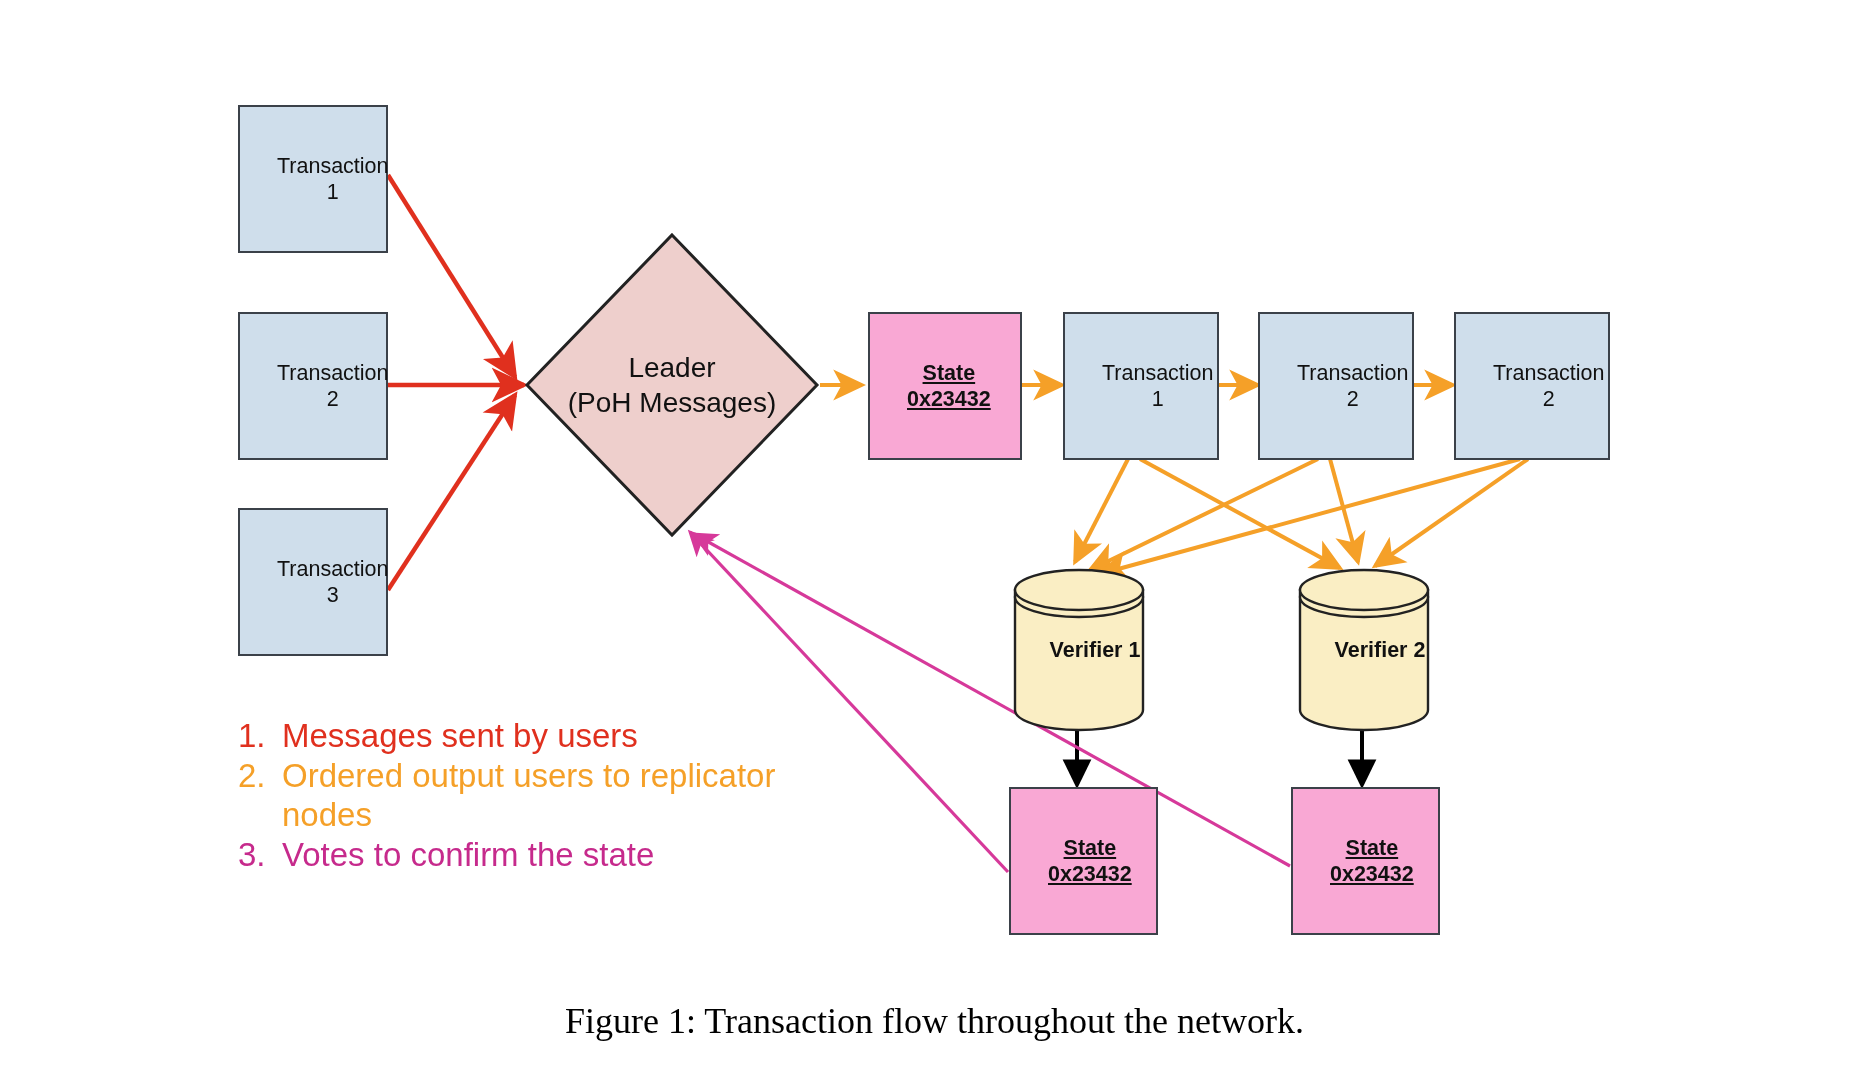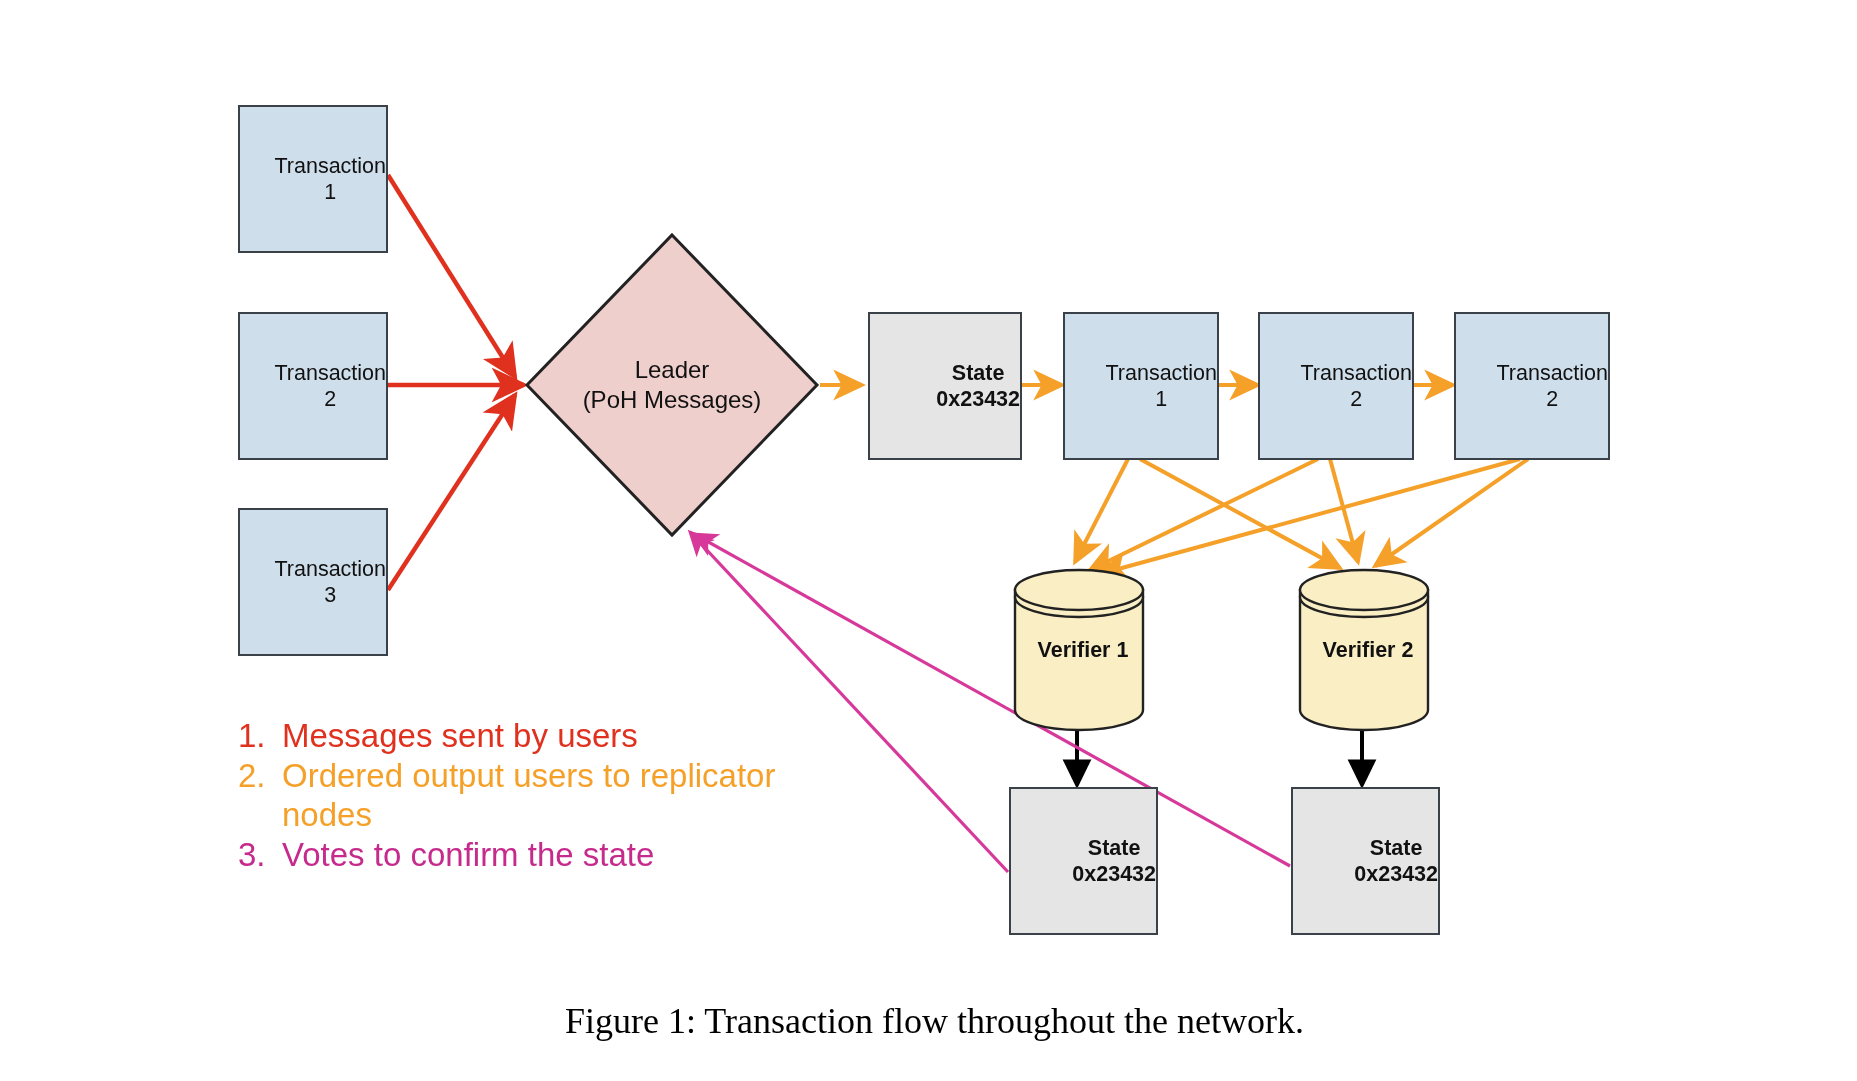--- a/index.html
+++ b/index.html
@@ -27,36 +27,38 @@
     width: 1857px;
     height: 1081px;
     pointer-events: none;
   }
 
   .node {
     position: absolute;
     box-sizing: border-box;
     display: flex;
     align-items: center;
-    justify-content: flex-end;
+    justify-content: flex-start;
     text-align: center;
     color: #111111;
     line-height: 1.22;
+    padding-left: 37px;
   }
 
   .box {
     border: 2.5px solid #3b4149;
     font-size: 21.5px;
   }
   .box-tx {
     background: #cfdeeb;
   }
   .box-state {
-    background: #e5e5e5;
+    background: #f9a8d4;
     font-weight: bold;
+    text-decoration: underline;
   }
 
   .diamond-wrap {
     position: absolute;
   }
   .diamond-shape {
     position: absolute;
     left: 0;
     top: 0;
     width: 100%;
@@ -65,38 +67,38 @@
   .diamond-label {
     position: absolute;
     left: 0;
     top: 0;
     width: 100%;
     height: 100%;
     display: flex;
     align-items: center;
     justify-content: center;
     text-align: center;
-    font-size: 24px;
+    font-size: 28px;
     color: #111111;
     line-height: 1.25;
   }
 
   .cyl-wrap {
     position: absolute;
   }
   .cyl-shape {
     position: absolute;
     left: 0;
     top: 0;
     width: 100%;
     height: 100%;
   }
   .cyl-label {
     position: absolute;
-    left: 4px;
+    left: 16px;
     top: 0;
     width: 100%;
     height: 100%;
     display: flex;
     align-items: center;
     justify-content: center;
     font-size: 21.5px;
     font-weight: bold;
     color: #111111;
   }

